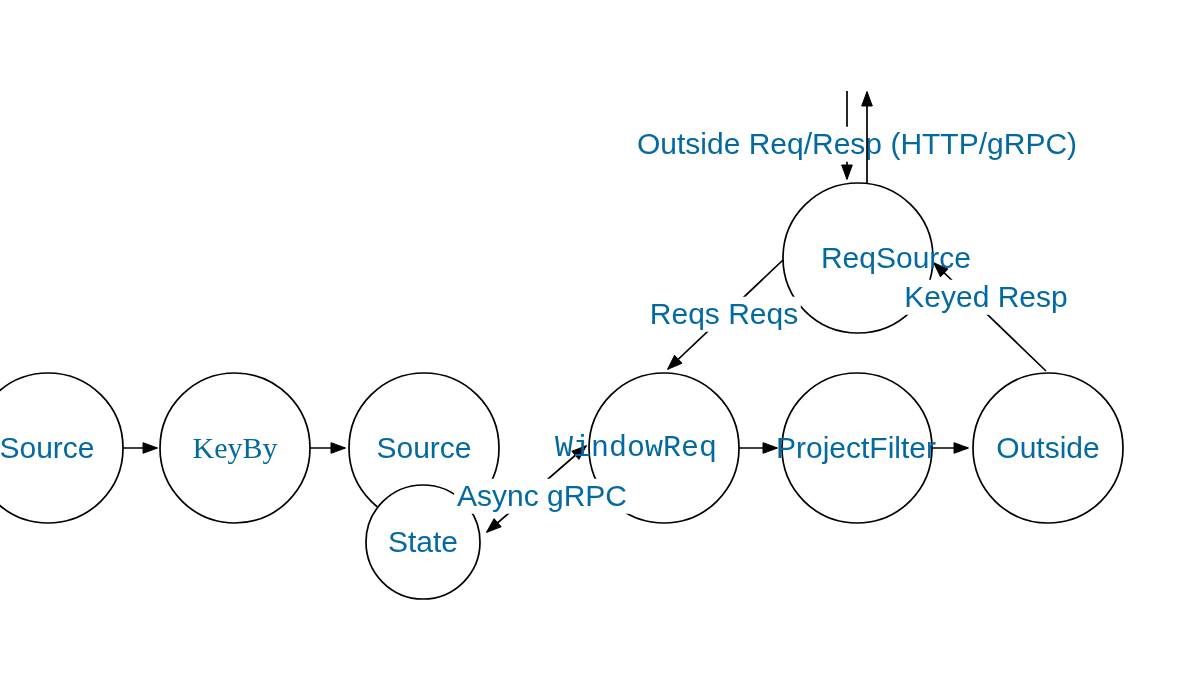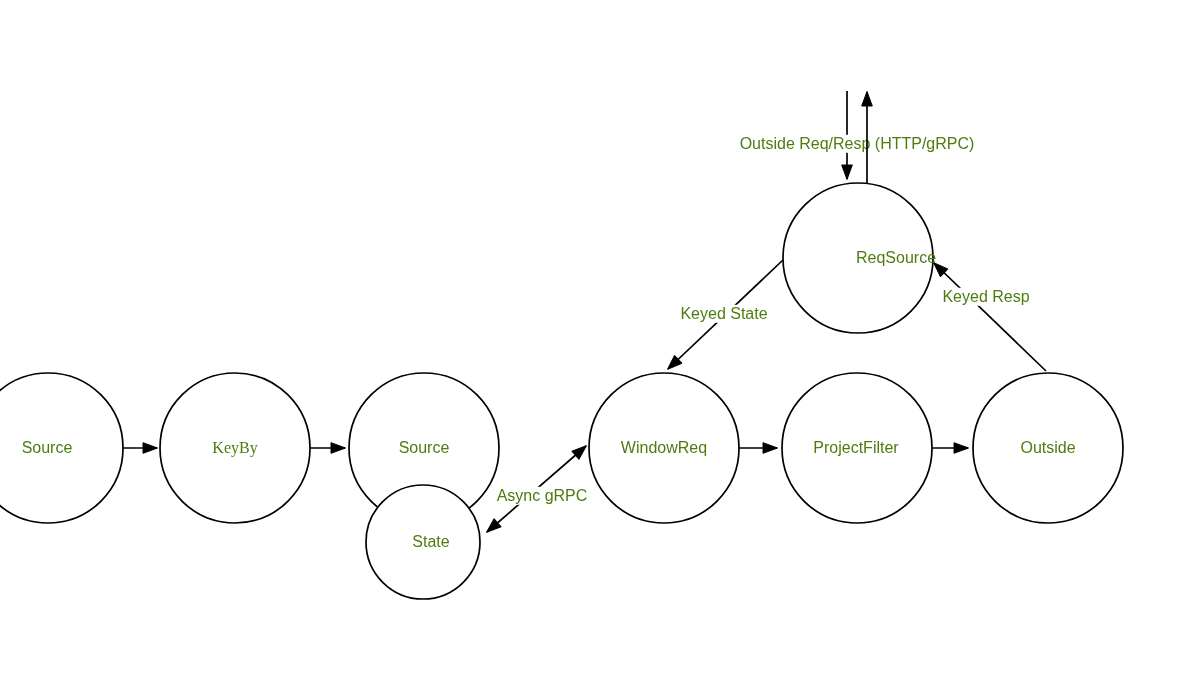--- a/index.html
+++ b/index.html
@@ -17,23 +17,23 @@
     stroke: #000000;
     stroke-width: 1.7;
   }
   svg.layer line.edge {
     stroke: #000000;
     stroke-width: 1.7;
   }
   .lbl {
     position: absolute;
     transform: translate(-50%, -50%);
-    font-size: 16px;
+    font-size: 30px;
     line-height: 1.15;
-    color: #4d7c0f;
+    color: #0369a1;
     white-space: nowrap;
   }
   .edge-lbl {
     background: #ffffff;
     padding: 0 3px;
   }
 </style>
 </head>
 <body>
 
@@ -61,28 +61,28 @@
     <line class="edge" x1="932" y1="448" x2="968" y2="448" marker-end="url(#arrow)"></line>
     <line class="edge" x1="783" y1="260" x2="668" y2="369" marker-end="url(#arrow)"></line>
     <line class="edge" x1="1046" y1="371" x2="934" y2="263" marker-end="url(#arrow)"></line>
     <line class="edge" x1="487" y1="532" x2="586" y2="446" marker-start="url(#arrow)" marker-end="url(#arrow)"></line>
     <line class="edge" x1="847" y1="91" x2="847" y2="179" marker-end="url(#arrow)"></line>
   </svg>
 
   <div class="lbl" style="left:47px;  top:448px;">Source</div>
   <div class="lbl" style="left:235px; top:448px;font-family:Liberation Serif, serif;">KeyBy</div>
   <div class="lbl" style="left:424px; top:448px;">Source</div>
-  <div class="lbl" style="left:423px; top:542px;margin-left:8px;">State</div>
-  <div class="lbl" style="left:664px; top:448px;">WindowReq</div>
+  <div class="lbl" style="left:423px; top:542px;">State</div>
+  <div class="lbl" style="left:636px; top:448px;font-family:Liberation Mono, monospace;">WindowReq</div>
   <div class="lbl" style="left:856px; top:448px;">ProjectFilter</div>
   <div class="lbl" style="left:1048px;top:448px;">Outside</div>
   <div class="lbl" style="left:896px; top:258px;">ReqSource</div>
 
   <div class="lbl edge-lbl" style="left:857px; top:144px;">Outside Req/Resp (HTTP/gRPC)</div>
-  <div class="lbl edge-lbl" style="left:724px; top:314px;">Keyed State</div>
+  <div class="lbl edge-lbl" style="left:724px; top:314px;">Reqs Reqs</div>
   <div class="lbl edge-lbl" style="left:986px; top:297px;text-align:right;">Keyed Resp</div>
   <div class="lbl edge-lbl" style="left:542px; top:496px;">Async gRPC</div>
 
   <svg class="layer" width="1200" height="675" viewBox="0 0 1200 675">
     <defs>
       <marker id="arrow2" markerUnits="userSpaceOnUse" markerWidth="17" markerHeight="13" refX="15" refY="6.5" orient="auto">
         <path d="M1,1.2 L15.5,6.5 L1,11.8 Z" fill="#000000" stroke="#000000" stroke-width="1" stroke-linejoin="round"></path>
       </marker>
     </defs>
     <line class="edge" x1="867" y1="183" x2="867" y2="92" marker-end="url(#arrow2)"></line>

